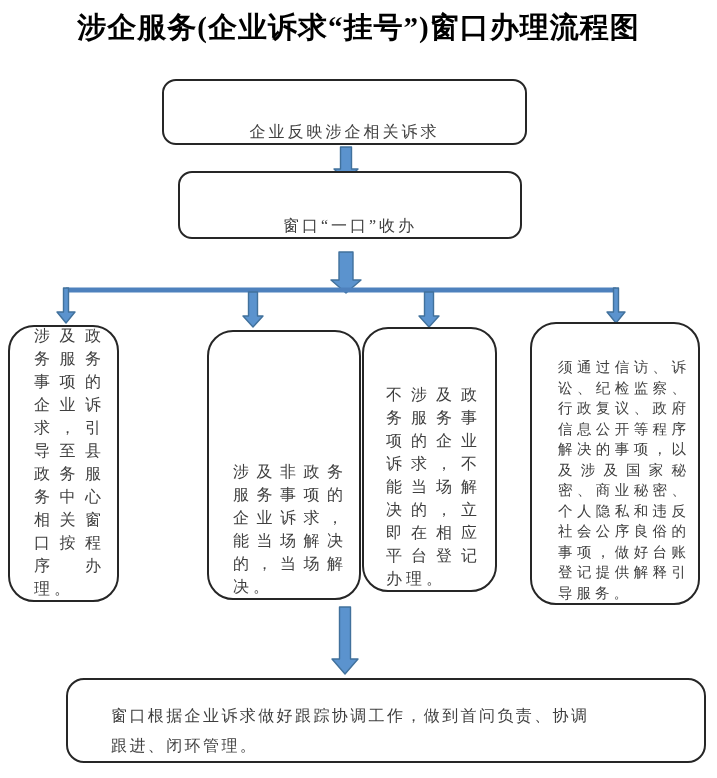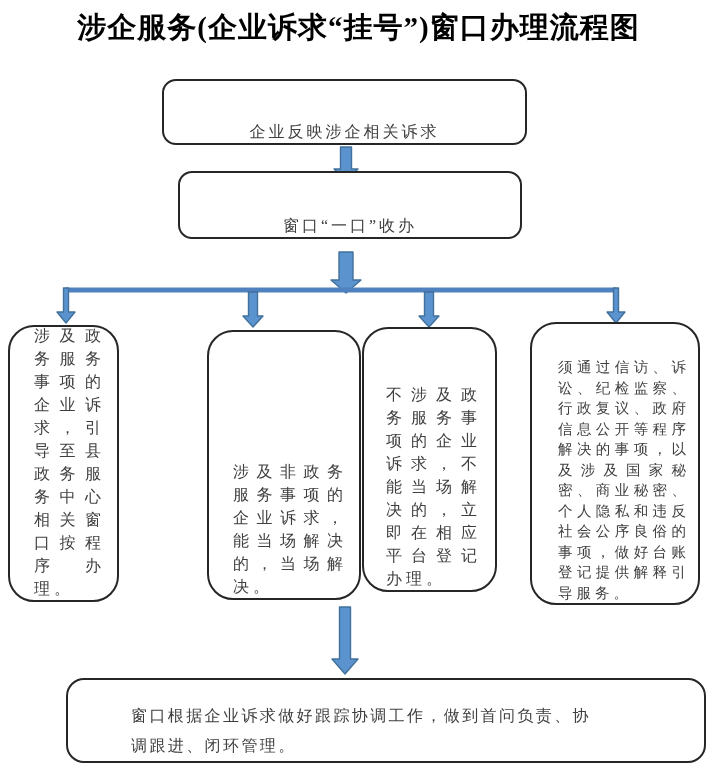--- a/index.html
+++ b/index.html
@@ -63,21 +63,20 @@
     font-size: 14.5px;
     letter-spacing: 4px;
     line-height: 20.5px;
     padding: 0 8px 0 26px;
   }
   #node-start  { left: 162px; top: 79px;  width: 365px; height: 66px; }
   #node-intake { left: 178px; top: 171px; width: 344px; height: 68px; }
   #node-end {
     left: 66px; top: 678px; width: 640px; height: 85px;
     border-radius: 18px;
-    padding-left: 20px;
   }
   #node-end p {
     font-size: 16px;
     letter-spacing: 2.4px;
     line-height: 30px;
     padding: 0 110px 0 43px;
     text-align: left;
   }
   .arrow-svg { position: absolute; }
   .arrow-shape {

